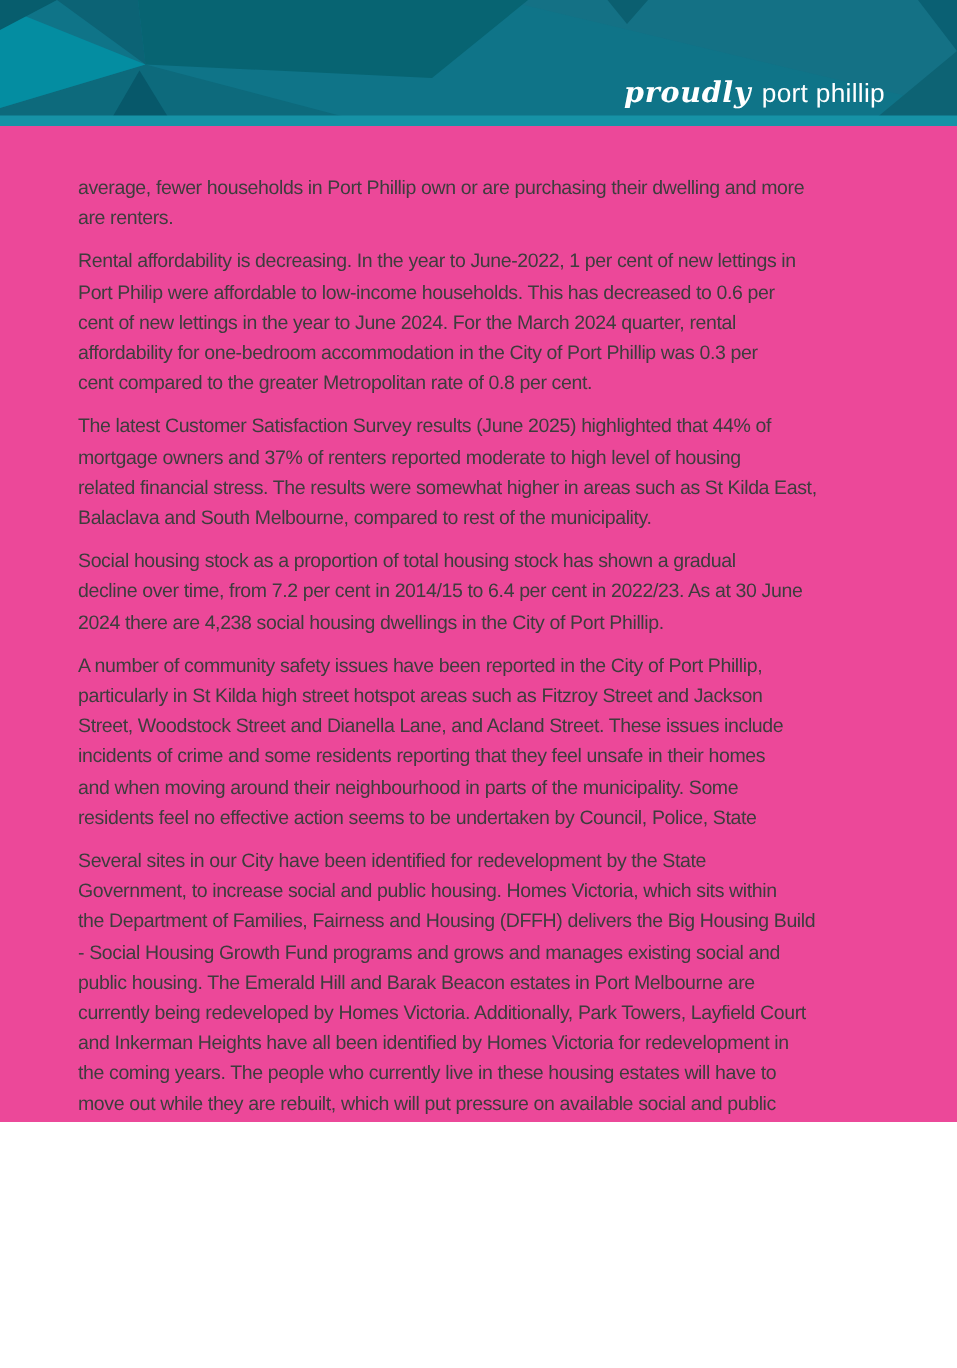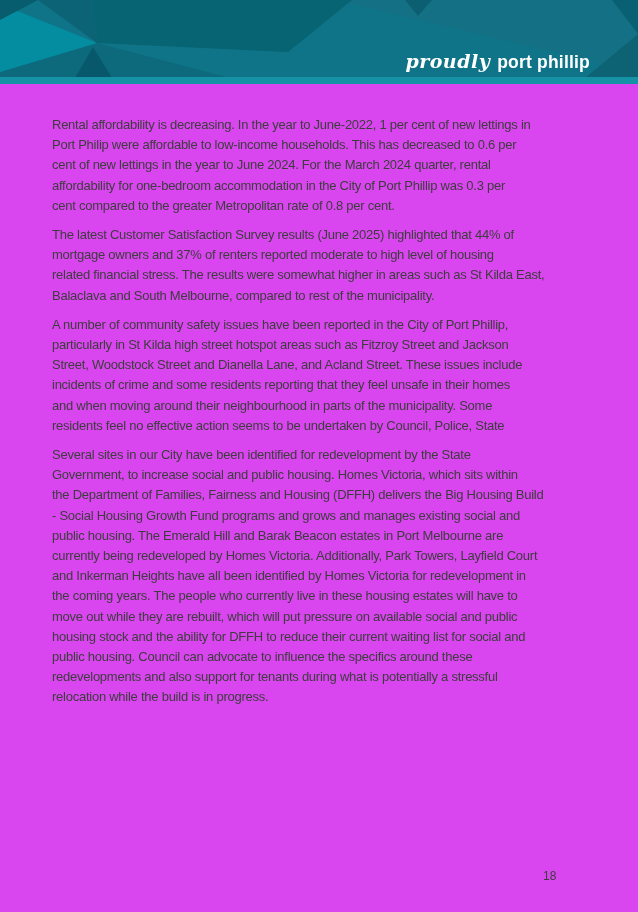--- a/index.html
+++ b/index.html
@@ -1,20 +1,20 @@
 <!DOCTYPE html>
 <html><head>
 <meta charset="utf-8">
 <style>
   html, body { margin: 0; padding: 0; background: #ffffff; }
   .page {
     position: relative;
     width: 638px;
-    height: 912px;
-    background: #d946ef;
+    height: 748px;
+    background: #ec4899;
     overflow: hidden;
     font-family: "Liberation Sans", sans-serif;
   }
   .banner {
     position: absolute;
     top: 0; left: 0;
     width: 638px; height: 84px;
   }
   .banner svg { display: block; }
   .logo {
@@ -29,21 +29,21 @@
   }
   .logo-script {
     font-family: "DejaVu Serif", serif;
     font-style: italic;
     font-weight: 600;
     font-size: 19px;
     letter-spacing: 0.5px;
   }
   .logo-brand {
     font-family: "Liberation Sans", sans-serif;
-    font-weight: 700;
+    font-weight: 400;
     font-size: 17.5px;
     letter-spacing: 0.2px;
     margin-top: 32px;
   }
   .content {
     position: absolute;
     top: 84px;
     left: 52px;
     width: 545px;
     padding-top: 31px;
@@ -84,29 +84,34 @@
       <polygon points="638,34 638,78 585,78" fill="#0d6374"></polygon>
       <rect x="0" y="77" width="638" height="7" fill="#1692a6"></rect>
     </svg>
     <div class="logo">
       <span class="logo-script">proudly</span>
       <span class="logo-brand">port phillip</span>
     </div>
   </div>
 
   <div class="content">
+    <p class="para">average, fewer households in Port Phillip own or are purchasing their dwelling and more
+are renters.</p>
     <p class="para">Rental affordability is decreasing. In the year to June-2022, 1 per cent of new lettings in
 Port Philip were affordable to low-income households. This has decreased to 0.6 per
 cent of new lettings in the year to June 2024. For the March 2024 quarter, rental
 affordability for one-bedroom accommodation in the City of Port Phillip was 0.3 per
 cent compared to the greater Metropolitan rate of 0.8 per cent.</p>
     <p class="para">The latest Customer Satisfaction Survey results (June 2025) highlighted that 44% of
 mortgage owners and 37% of renters reported moderate to high level of housing
 related financial stress. The results were somewhat higher in areas such as St Kilda East,
 Balaclava and South Melbourne, compared to rest of the municipality.</p>
+    <p class="para">Social housing stock as a proportion of total housing stock has shown a gradual
+decline over time, from 7.2 per cent in 2014/15 to 6.4 per cent in 2022/23. As at 30 June
+2024 there are 4,238 social housing dwellings in the City of Port Phillip.</p>
     <p class="para">A number of community safety issues have been reported in the City of Port Phillip,
 particularly in St Kilda high street hotspot areas such as Fitzroy Street and Jackson
 Street, Woodstock Street and Dianella Lane, and Acland Street. These issues include
 incidents of crime and some residents reporting that they feel unsafe in their homes
 and when moving around their neighbourhood in parts of the municipality. Some
 residents feel no effective action seems to be undertaken by Council, Police, State</p>
     <p class="para">Several sites in our City have been identified for redevelopment by the State
 Government, to increase social and public housing. Homes Victoria, which sits within
 the Department of Families, Fairness and Housing (DFFH) delivers the Big Housing Build
 - Social Housing Growth Fund programs and grows and manages existing social and

